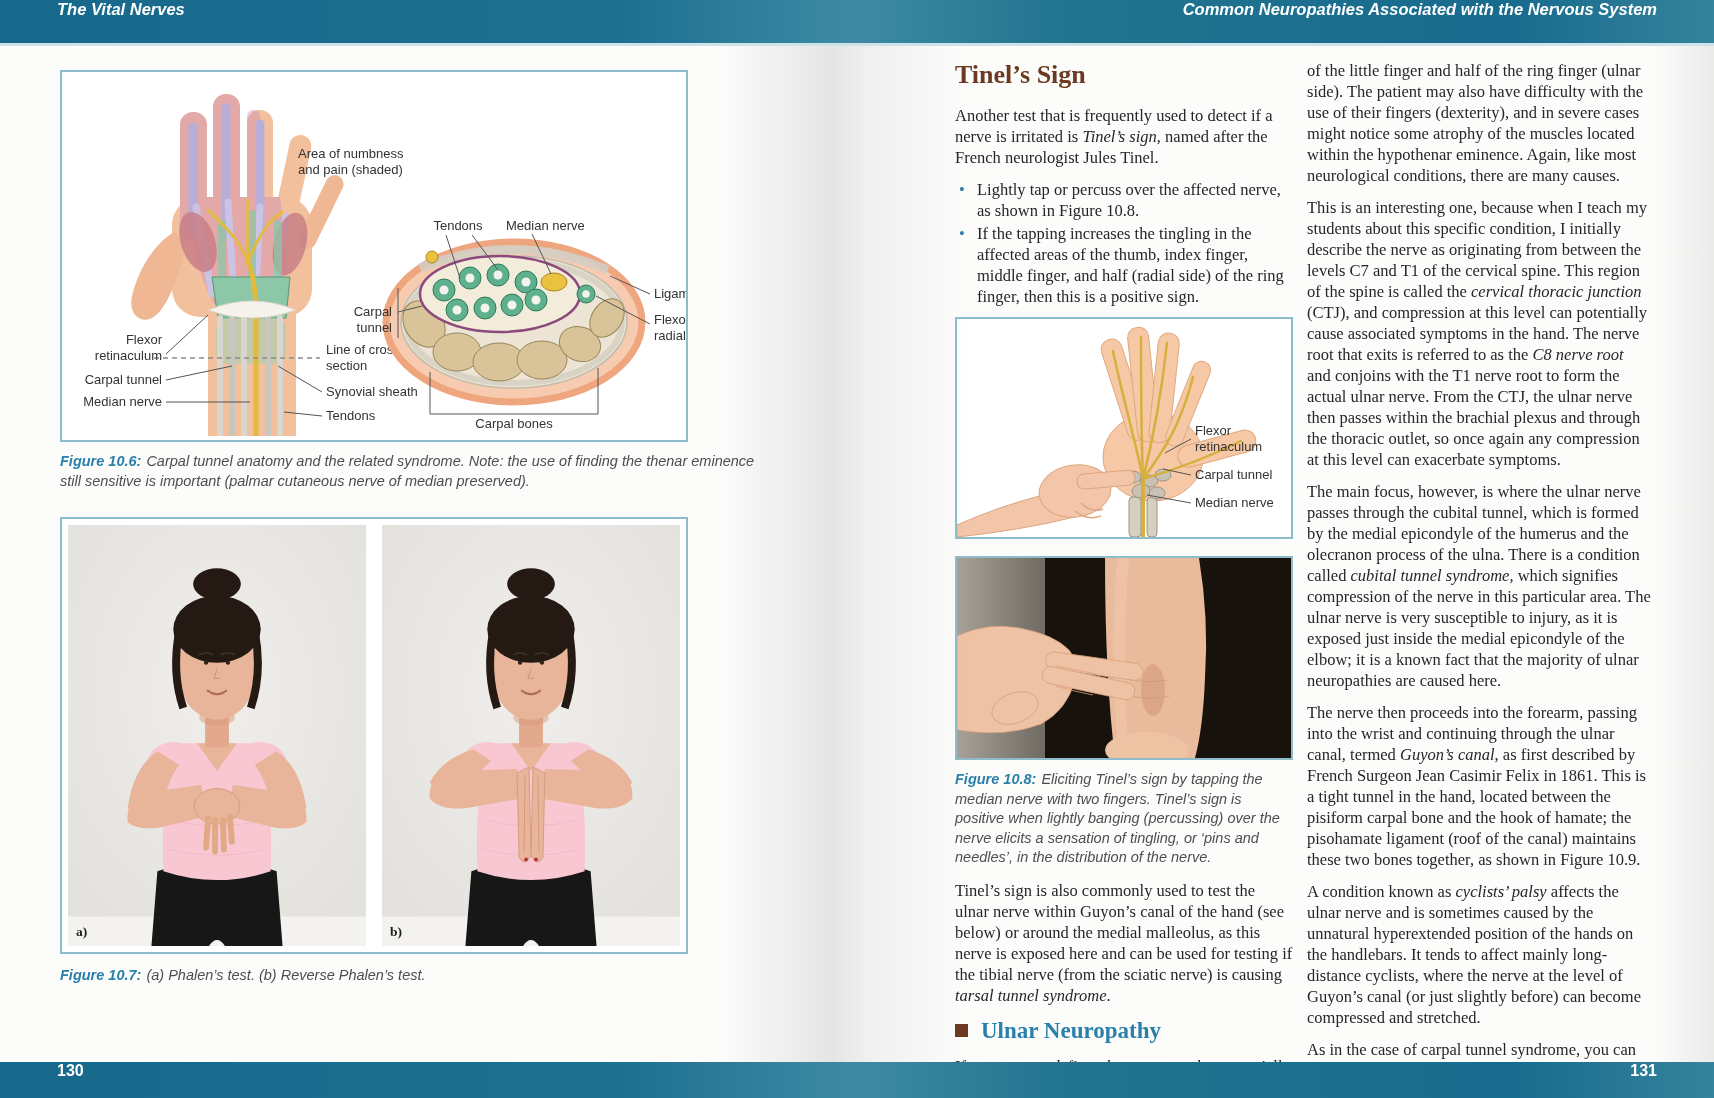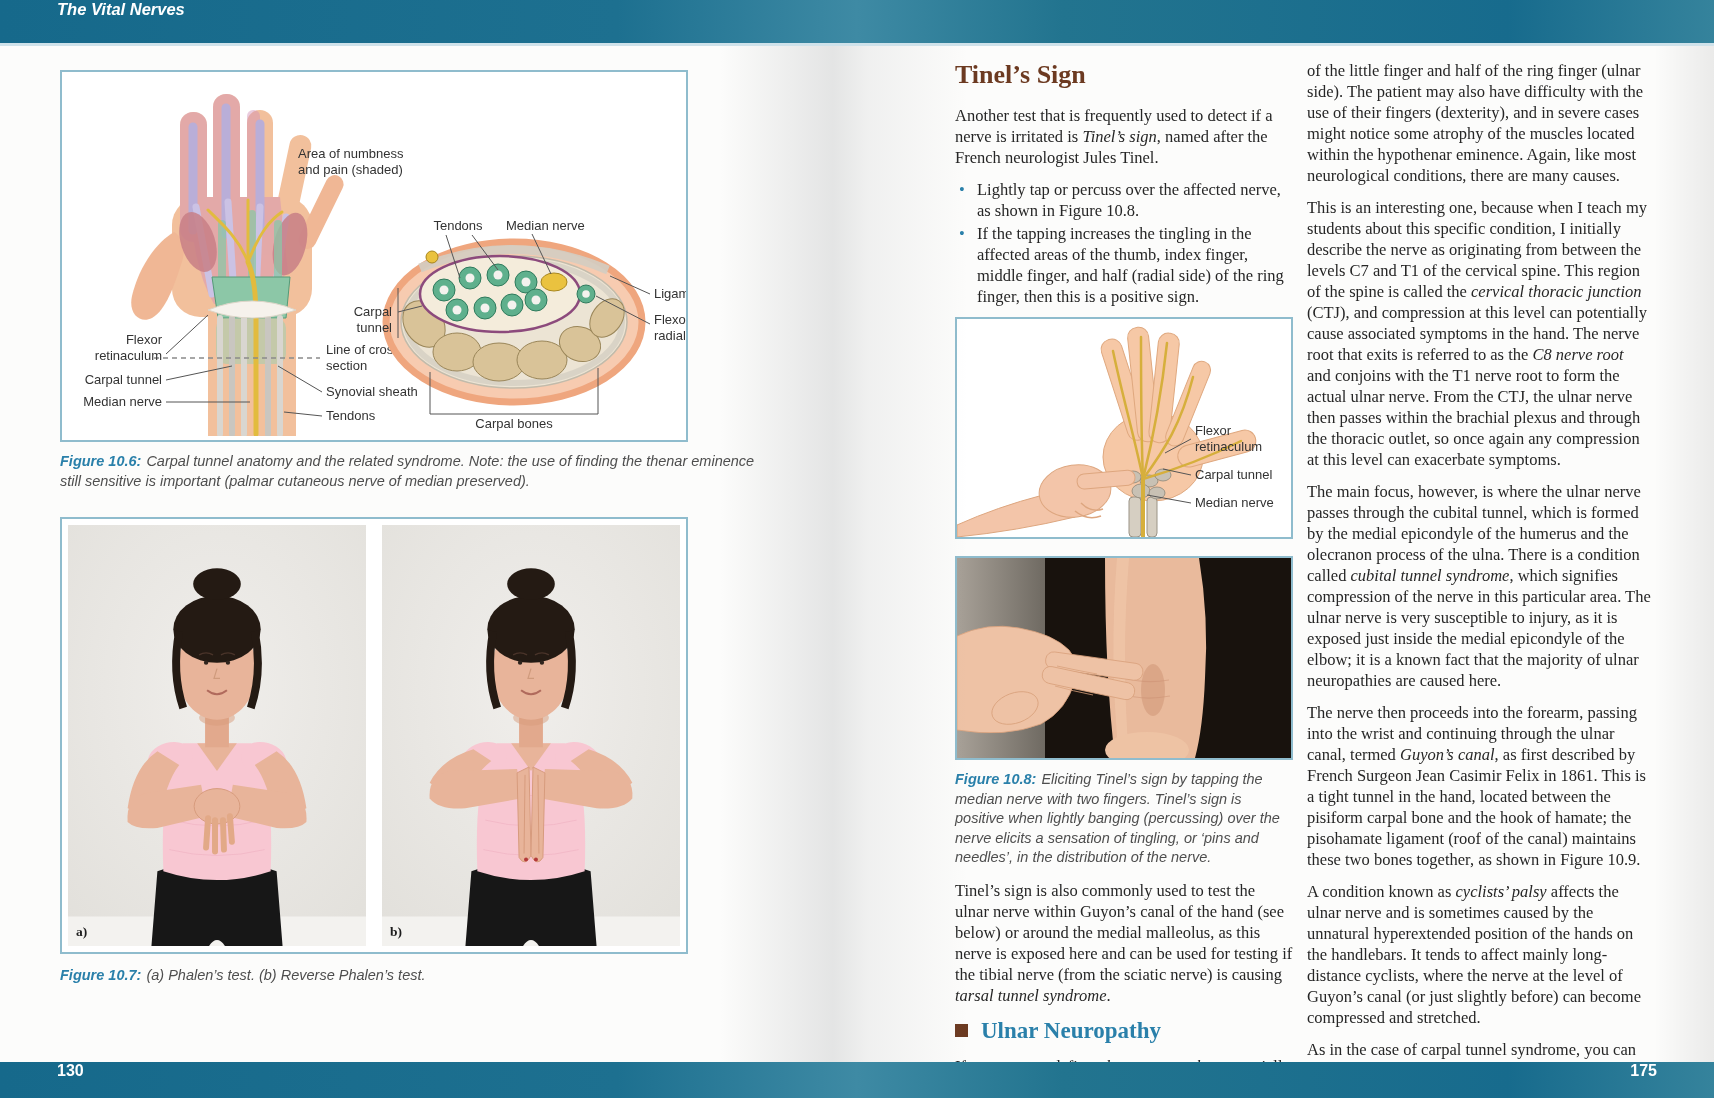--- a/index.html
+++ b/index.html
@@ -58,20 +58,21 @@
   .inlinefig svg { width:100%; height:100%; }
   #fig108a { height:222px; margin:10px 0 17px; }
   #fig108b { height:204px; margin:0 0 10px; }
   .col .caption { position:static; margin-bottom:12px; }
 </style>
 </head>
 <body>
 
 <header class="bar topbar">
   <span>The Vital Nerves</span>
+  <span>Common Neuropathies Associated with the Nervous System</span>
 </header>
 
 <div class="figbox" id="fig106">
   <svg viewBox="0 0 624 364" width="624" height="364">
 
     <g>
       <rect x="146" y="240" width="88" height="124" fill="#f2c09c"></rect>
       <rect x="110" y="125" width="140" height="120" rx="28" fill="#f2c09c"></rect>
       <path d="M112,160 C92,172 76,198 70,224 C66,242 78,252 90,246 C104,238 112,214 120,190 C124,176 122,166 112,160 Z" fill="#f0b795"></path>
       <rect x="118" y="40" width="27" height="130" rx="13" fill="#f2c09c"></rect>
@@ -429,14 +430,14 @@
   <ul class="bullets">
     <li><span>Lightly tap or percuss over the affected nerve near the medial epicondyle, as shown in Figure 10.10.</span></li>
 
   </ul>
 </div>
 
 <div class="gutter"></div>
 
 <footer class="bar bottombar">
   <span>130</span>
-  <span>175</span>
+  <span>131</span>
 </footer>
 
 </body></html>

